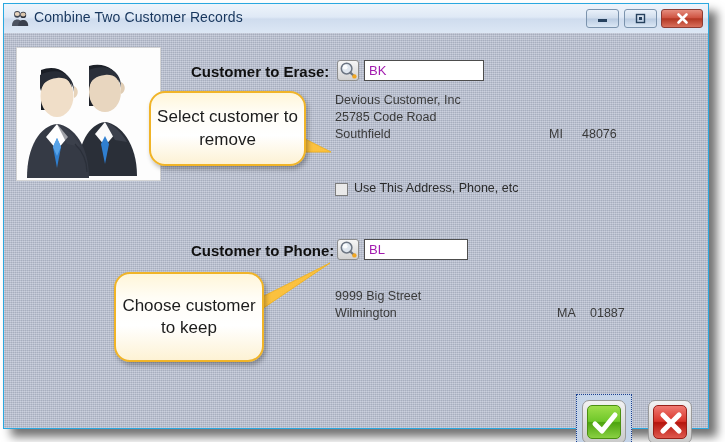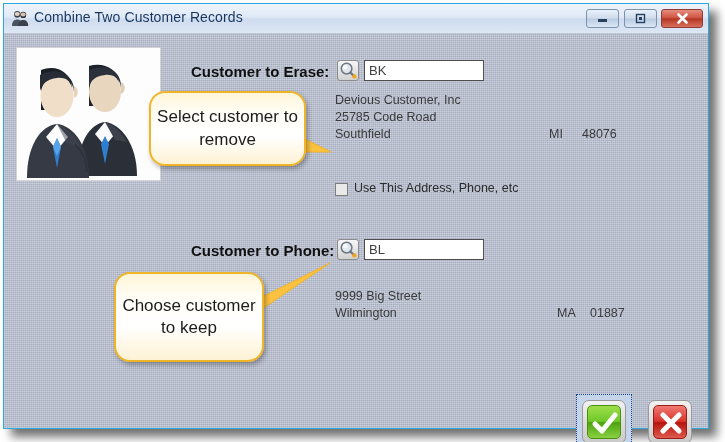--- a/index.html
+++ b/index.html
@@ -40,21 +40,21 @@
 
   
   #avatar-panel{position:absolute;left:12px;top:14px;width:143px;height:132px;
                 background:#fdfdfd;border:1px solid #d4d4d4;overflow:hidden;}
 
   
   .flabel{position:absolute;font-size:15px;font-weight:bold;color:#101010;white-space:nowrap;}
   .lookup{position:absolute;width:22px;height:21px;border:1px solid #8c8c8c;border-radius:3px;
           background:linear-gradient(to bottom,#f6f6f6,#d2d2d2);box-sizing:border-box;}
   .txtfield{position:absolute;height:21px;background:#ffffff;border:1px solid #4d4d4d;
-            box-sizing:border-box;font-size:13px;color:#404040;padding:2px 0 0 4px;
+            box-sizing:border-box;font-size:13px;color:#a21caf;padding:2px 0 0 4px;
             white-space:nowrap;overflow:hidden;}
   .addr{position:absolute;font-size:12.5px;color:#3a3a3a;white-space:nowrap;}
   .state{position:absolute;font-size:12.5px;color:#3a3a3a;white-space:nowrap;}
   .zip{position:absolute;font-size:12.5px;color:#3a3a3a;white-space:nowrap;}
 
   
   #chk-box{position:absolute;left:331px;top:150px;width:13px;height:13px;
            background:#e9e9e9;border:1px solid #7d7d7d;box-sizing:border-box;}
   #chk-label{position:absolute;left:350px;top:148px;font-size:12.5px;color:#2b2b2b;white-space:nowrap;}
 
@@ -183,21 +183,21 @@
 
     <div class="lookup" style="left:333px;top:206px;">
       <svg width="20" height="19" viewBox="0 0 20 19">
         <circle cx="8.6" cy="7.6" r="5.3" fill="#dfe6ee" stroke="#6d7683" stroke-width="1.5"></circle>
         <circle cx="7.2" cy="6.2" r="2.4" fill="#ffffff" opacity=".85"></circle>
         <path d="M12.4 11.6 L16 15" stroke="#6d7683" stroke-width="2.2" stroke-linecap="round"></path>
         <circle cx="16.4" cy="15.4" r="2.2" fill="#f0a623"></circle>
       </svg>
     </div>
 
-    <div class="txtfield" style="left:360px;top:206px;width:120px;">BL</div>
+    <div class="txtfield" style="left:360px;top:206px;width:104px;">BL</div>
 
     <div class="addr" style="left:331px;top:256px;">9999 Big Street</div>
     <div class="addr" style="left:331px;top:273px;">Wilmington</div>
     <div class="state" style="left:553px;top:273px;">MA</div>
     <div class="zip" style="left:586px;top:273px;">01887</div>
 
     <svg style="position:absolute;left:285px;top:93px;" width="45" height="40" viewBox="0 0 45 40">
       <path d="M2 6 L42 26 L6 26 Z" fill="#fbc13f" stroke="#f0b428" stroke-width="1"></path>
     </svg>
     <div class="callout" style="left:145px;top:58px;width:157px;height:75px;justify-content:flex-end;">

